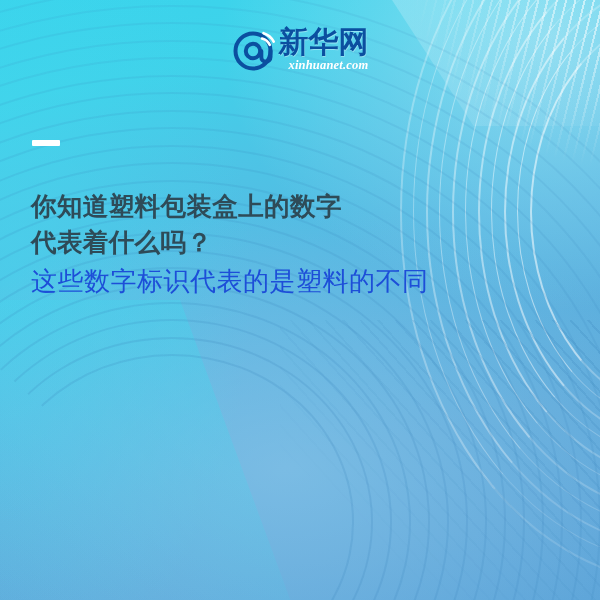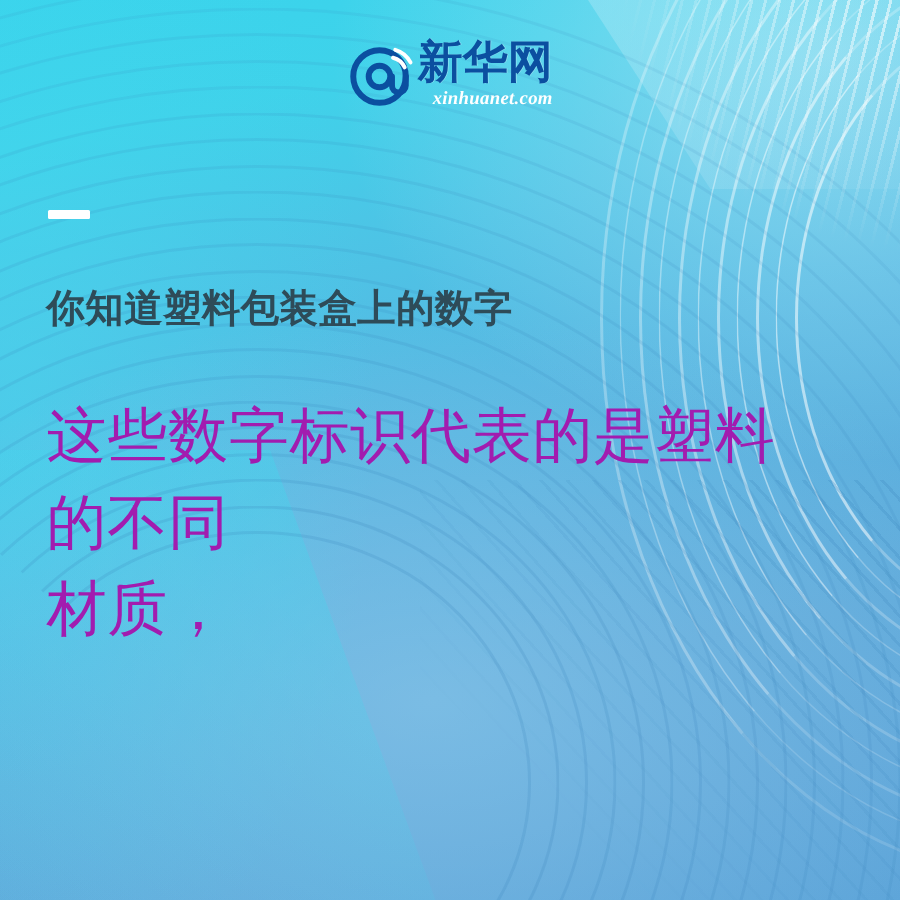--- a/index.html
+++ b/index.html
@@ -248,24 +248,24 @@
     margin-top: 32px;
   }
   .headline .ln { display: block; }
 
   .body-copy {
     position: absolute;
     left: 31px;
     top: 263px;
     width: 520px;
     font-family: "DejaVu Sans", "Liberation Sans", sans-serif;
-    font-size: 40px;
+    font-size: 26px;
     font-weight: normal;
     line-height: 1.44;
-    color: #a21caf;
+    color: #1d4ed8;
     letter-spacing: 0.5px;
   }
   .body-copy .ln { display: block; }
 </style>
 </head>
 <body>
 
 <div id="poster">
 
   <div class="bg-layer bg-base"></div>
@@ -333,20 +333,20 @@
       </div>
     </div>
 
 
   </div>
 
   <div class="dash"></div>
 
   <div class="headline">
     <span class="ln">你知道塑料包装盒上的数字</span>
+    <span class="ln">代表着什么吗？</span>
   </div>
 
   <div class="body-copy">
     <span class="ln">这些数字标识代表的是塑料的不同</span>
-    <span class="ln">材质，</span>
   </div>
 
 </div>
 
 </body></html>

